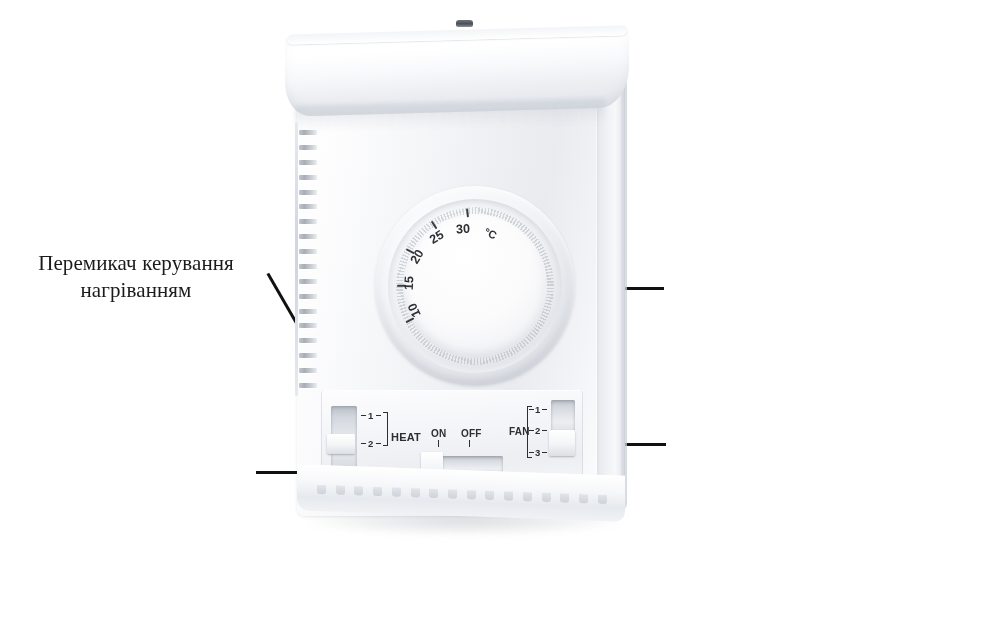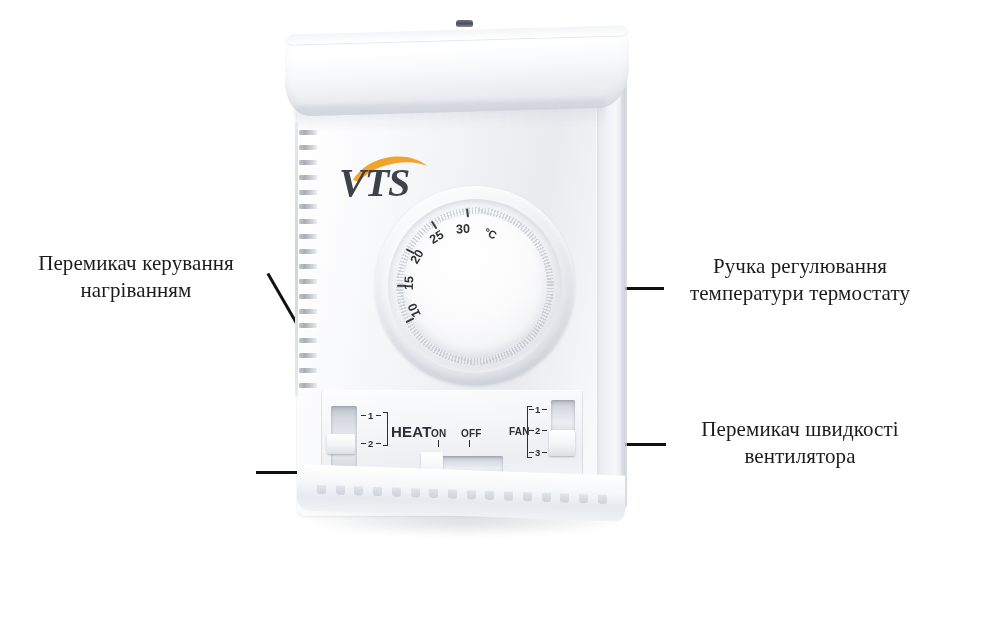--- a/index.html
+++ b/index.html
@@ -294,26 +294,22 @@
   }
 </style>
 </head>
 <body>
 
 <div id="stage">
 
   <div class="callout left" style="left:-4px; top:250px; width:280px;">Перемикач керування
 нагріванням</div>
 
-  <div class="callout right" style="left:640px; top:253px; width:320px;">Ручка регулювання
-температури термостату</div>
-
-
-  <div class="callout right" style="left:640px; top:416px; width:320px;">Перемикач швидкості
-вентилятора</div>
+
+
 
   <div class="leader" style="left:268px; top:272px; width:112px; height:2.6px; transform: rotate(60deg);"></div>
 
   <div class="leader" style="left:548px; top:287px; width:116px; height:2.6px;"></div>
 
   <div class="leader" style="left:256px; top:471px; width:196px; height:2.6px;"></div>
 
   <div class="leader" style="left:568px; top:443px; width:98px; height:2.6px;"></div>
 
   <div id="device">
@@ -345,26 +341,20 @@
         <div class="slot"></div>
         <div class="slot"></div>
       <div class="slot"></div>
         <div class="slot"></div>
         <div class="slot"></div>
       <div class="slot"></div>
         <div class="slot"></div>
         <div class="slot"></div>
     </div>
 
-    <div style="position:absolute; left:58px; top:122px; width:104px; height:62px;">
-      <svg width="104" height="62" viewBox="0 0 104 62">
-        <path d="M18 40 C 34 14, 74 10, 92 26 C 76 18, 40 22, 24 42 Z" fill="#f2a32a"></path>
-        <text x="4" y="56" font-family="Liberation Serif, serif" font-size="40" font-weight="700" font-style="italic" fill="#3d4148" letter-spacing="-1">VTS</text>
-      </svg>
-    </div>
 
     <div class="dial-wrap">
       <div class="dial-bezel-outer"></div>
       <div class="dial-bezel-inner"></div>
       <div class="knurl"></div>
       <div class="dial-face"></div>
       <div class="dial-scale" id="dial-scale">
           <div class="tick" style="transform: translate(-50%, -78px) rotate(-118deg);"></div>
           <div class="tick" style="transform: translate(-50%, -78px) rotate(-90deg);"></div>
           <div class="tick" style="transform: translate(-50%, -78px) rotate(-62deg);"></div>
@@ -386,21 +376,21 @@
 
       <div class="dash" style="left:40px; top:25px;"></div>
       <div class="plabel" style="left:47px; top:20px;">1</div>
       <div class="dash" style="left:55px; top:25px;"></div>
 
       <div class="dash" style="left:40px; top:53px;"></div>
       <div class="plabel" style="left:47px; top:48px;">2</div>
       <div class="dash" style="left:55px; top:53px;"></div>
 
       <div class="bracket" style="left:62px; top:22px; height:34px;"></div>
-      <div class="plabel" style="left:70px; top:33px; font-size:15px;">HEAT</div>
+      <div class="plabel" style="left:70px; top:41px; font-size:11px;">HEAT</div>
 
       <div class="dash" style="left:40px; top:81px;"></div>
       <div class="plabel" style="left:47px; top:75px;">OFF</div>
 
       <div class="plabel" style="left:110px; top:38px; font-size:10px;">ON</div>
       <div class="tickmark" style="left:117px; top:50px; height:7px;"></div>
 
       <div class="plabel" style="left:140px; top:38px; font-size:10px;">OFF</div>
       <div class="tickmark" style="left:148px; top:50px; height:7px;"></div>
 

